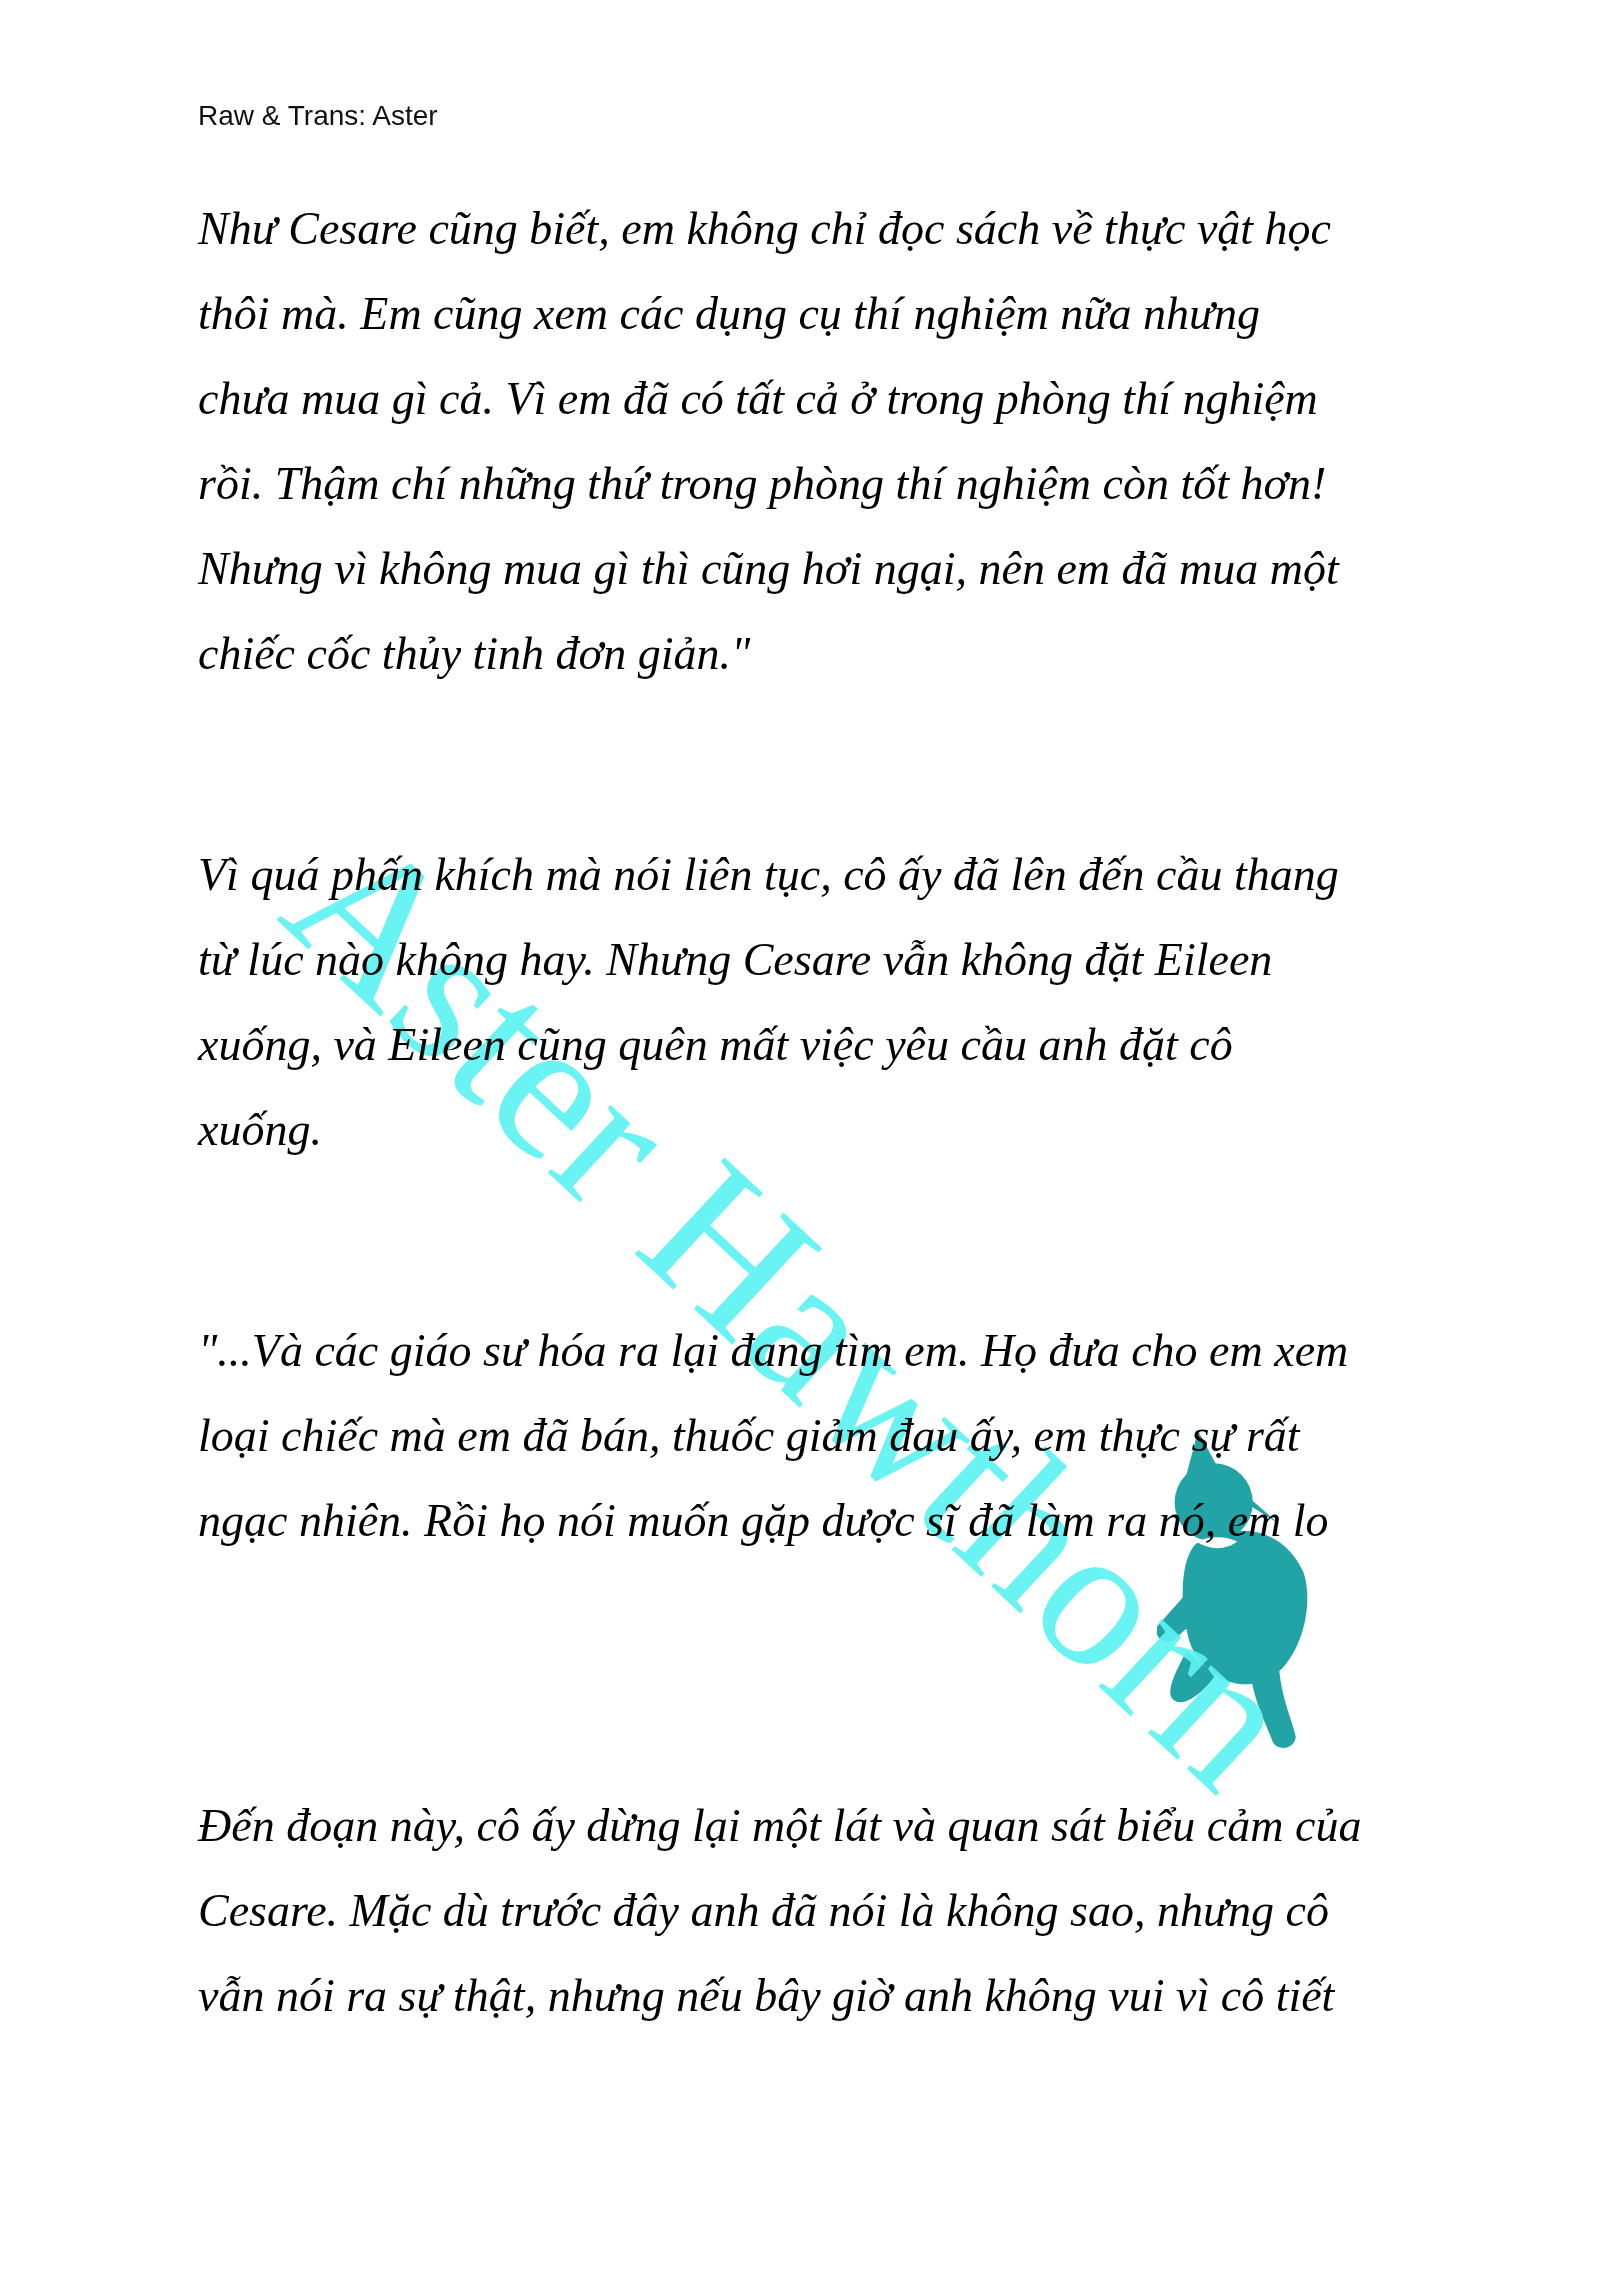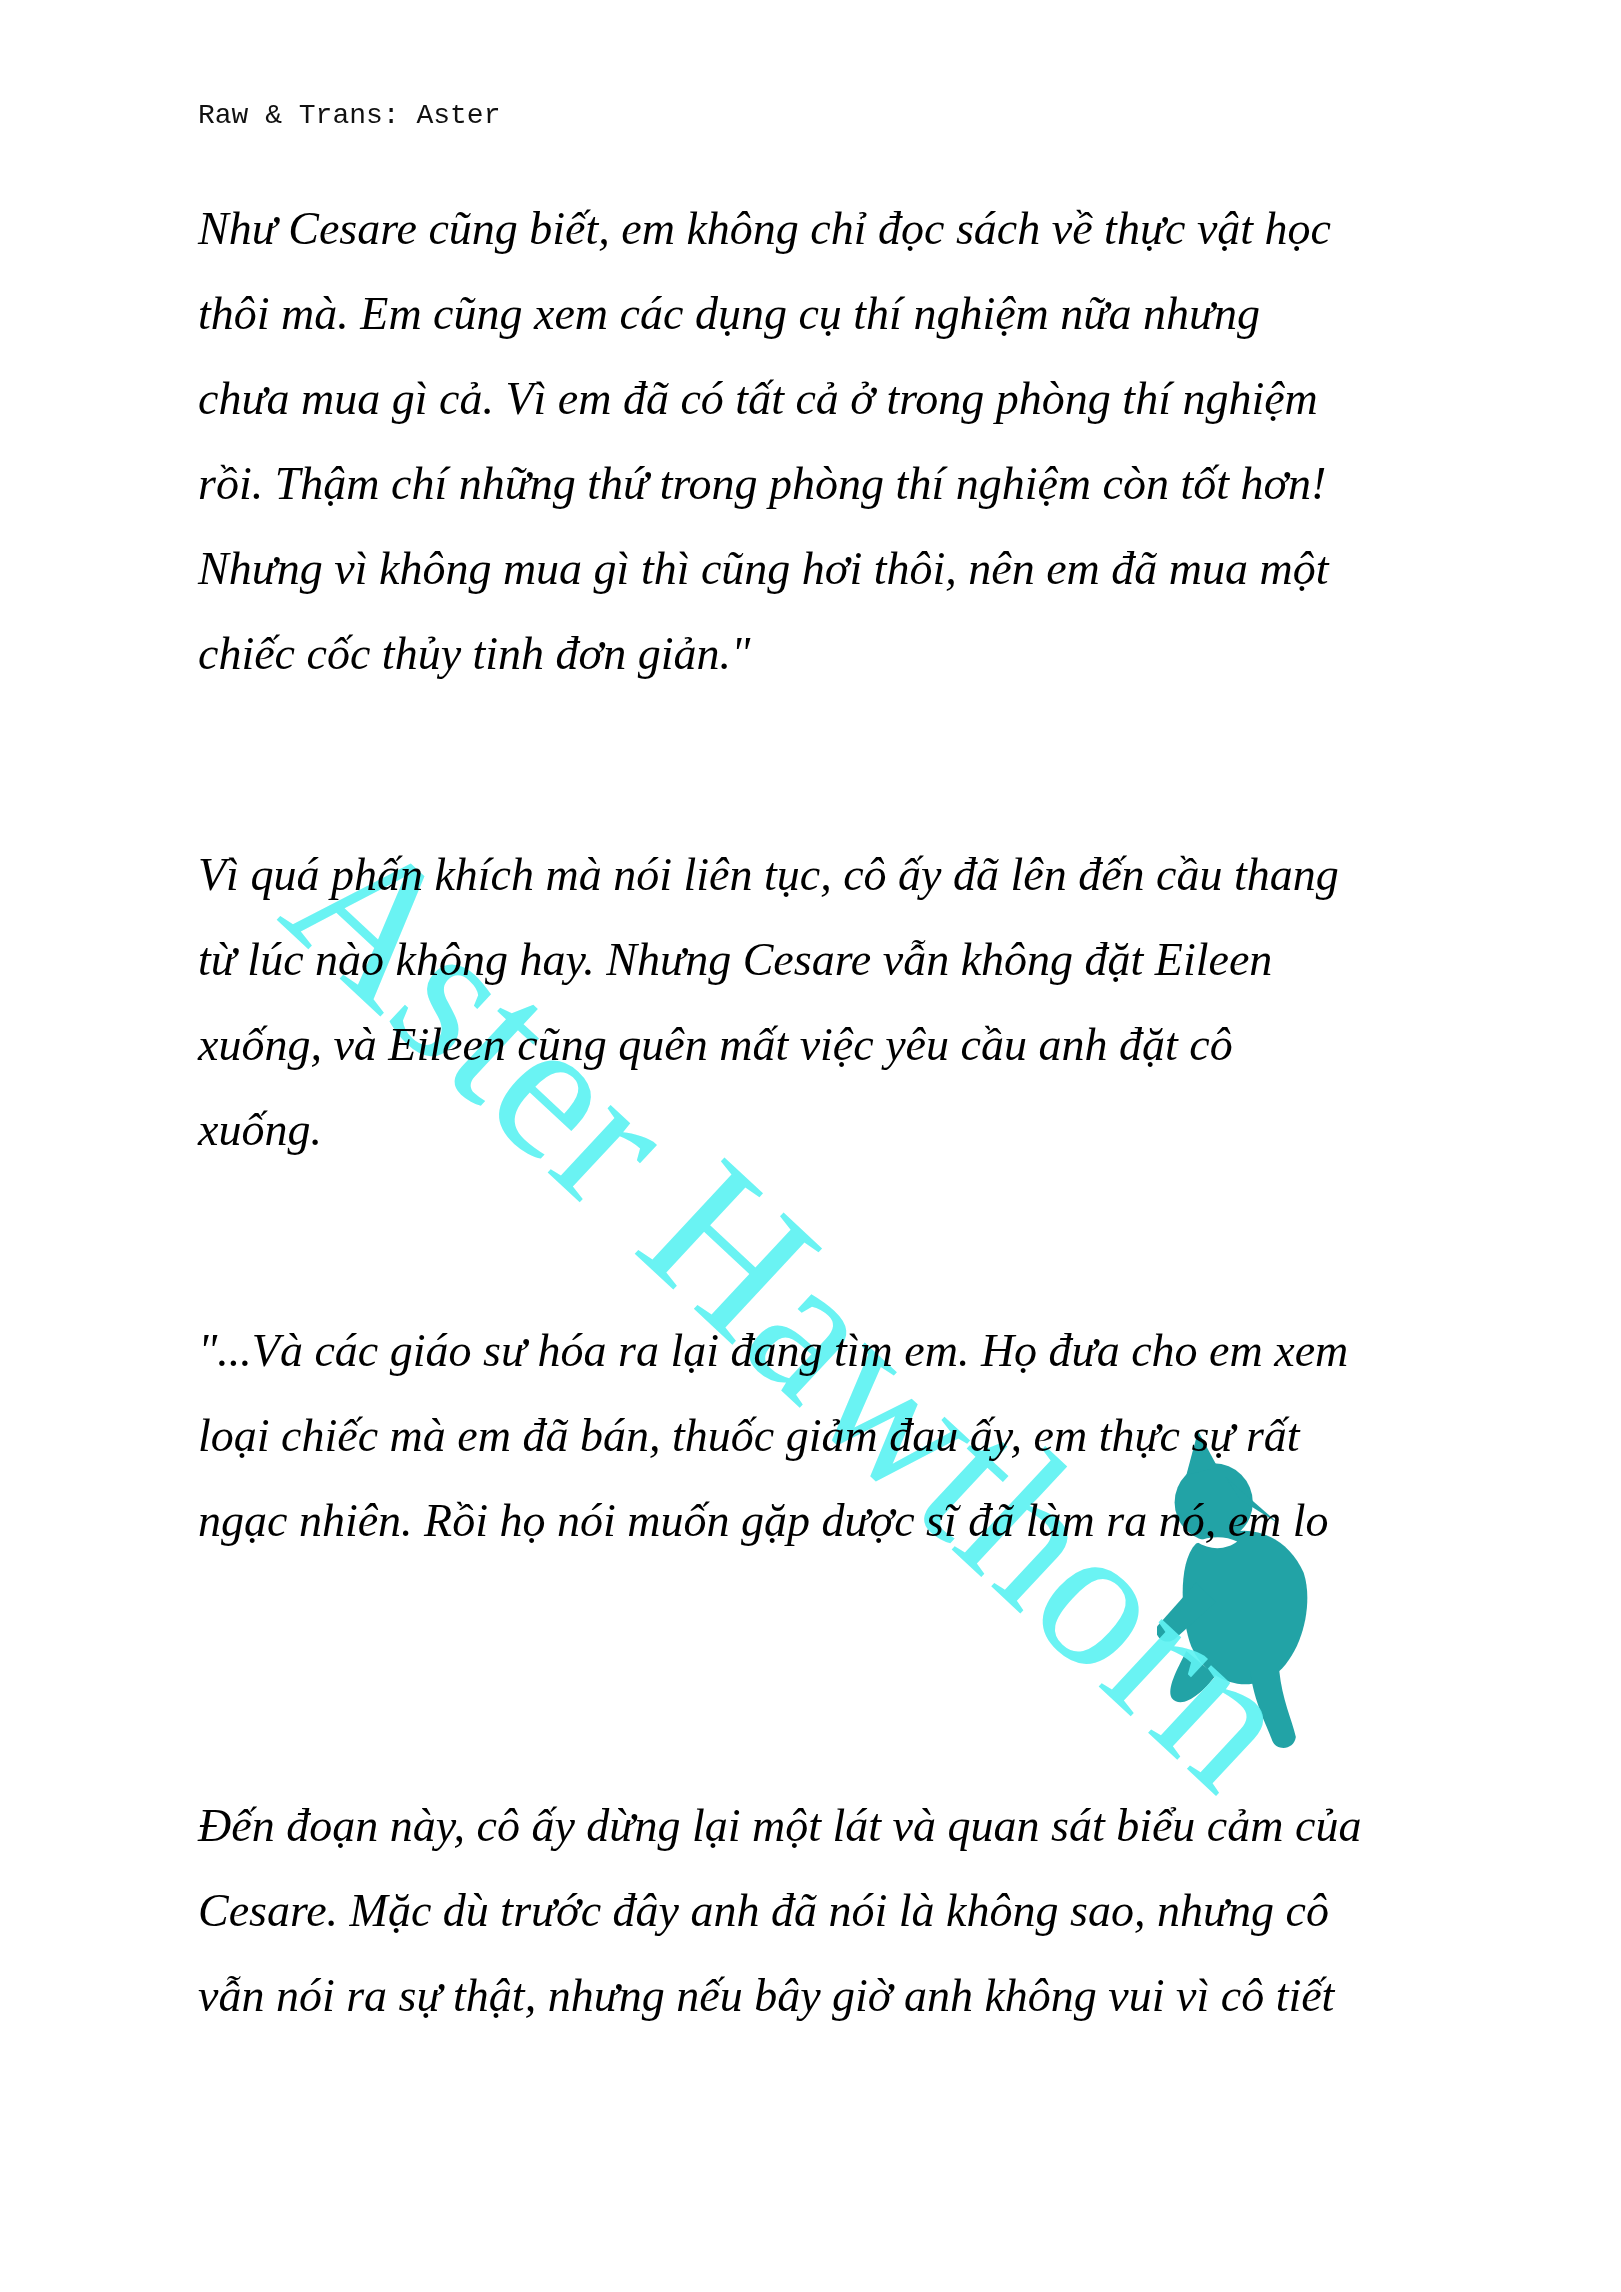--- a/index.html
+++ b/index.html
@@ -1,20 +1,20 @@
 <!DOCTYPE html>
 <html><head>
 <meta charset="utf-8">
 <style>
   html, body { margin: 0; padding: 0; background: #ffffff; }
   body { width: 1621px; height: 2293px; position: relative; overflow: hidden; }
   .page { position: absolute; left: 0; top: 0; width: 1621px; height: 2293px; background: #ffffff; }
   .header {
     position: absolute; left: 198px; top: 98px;
-    font-family: Liberation Mono, monospace; font-size: 28px; color: #111;
+    font-family: Liberation Sans, sans-serif; font-size: 28px; color: #111;
     line-height: 35px; white-space: nowrap;
   }
   .para {
     position: absolute; left: 198px; width: 1274px;
     font-family: "Liberation Serif", serif; font-size: 46px; color: #000;
     line-height: 85px; margin: 0; font-style: italic;
   }
   .para .line { display: block; white-space: nowrap; height: 85px; }
   .watermark {
     position: absolute; left: 201px; top: 941px;
@@ -52,21 +52,21 @@
   <div class="watermark">Aster Hawthorn</div>
 
   <div class="text-layer">
     <div class="header">Raw &amp; Trans: Aster</div>
 
     <div class="para" style="top:186px;">
       <span class="line">Như Cesare cũng biết, em không chỉ đọc sách về thực vật học</span>
       <span class="line">thôi mà. Em cũng xem các dụng cụ thí nghiệm nữa nhưng</span>
       <span class="line">chưa mua gì cả. Vì em đã có tất cả ở trong phòng thí nghiệm</span>
       <span class="line">rồi. Thậm chí những thứ trong phòng thí nghiệm còn tốt hơn!</span>
-      <span class="line">Nhưng vì không mua gì thì cũng hơi thôi, nên em đã mua một</span>
+      <span class="line">Nhưng vì không mua gì thì cũng hơi ngại, nên em đã mua một</span>
       <span class="line">chiếc cốc thủy tinh đơn giản."</span>
     </div>
 
     <div class="para" style="top:832px;">
       <span class="line">Vì quá phấn khích mà nói liên tục, cô ấy đã lên đến cầu thang</span>
       <span class="line">từ lúc nào không hay. Nhưng Cesare vẫn không đặt Eileen</span>
       <span class="line">xuống, và Eileen cũng quên mất việc yêu cầu anh đặt cô</span>
       <span class="line">xuống.</span>
     </div>
 

